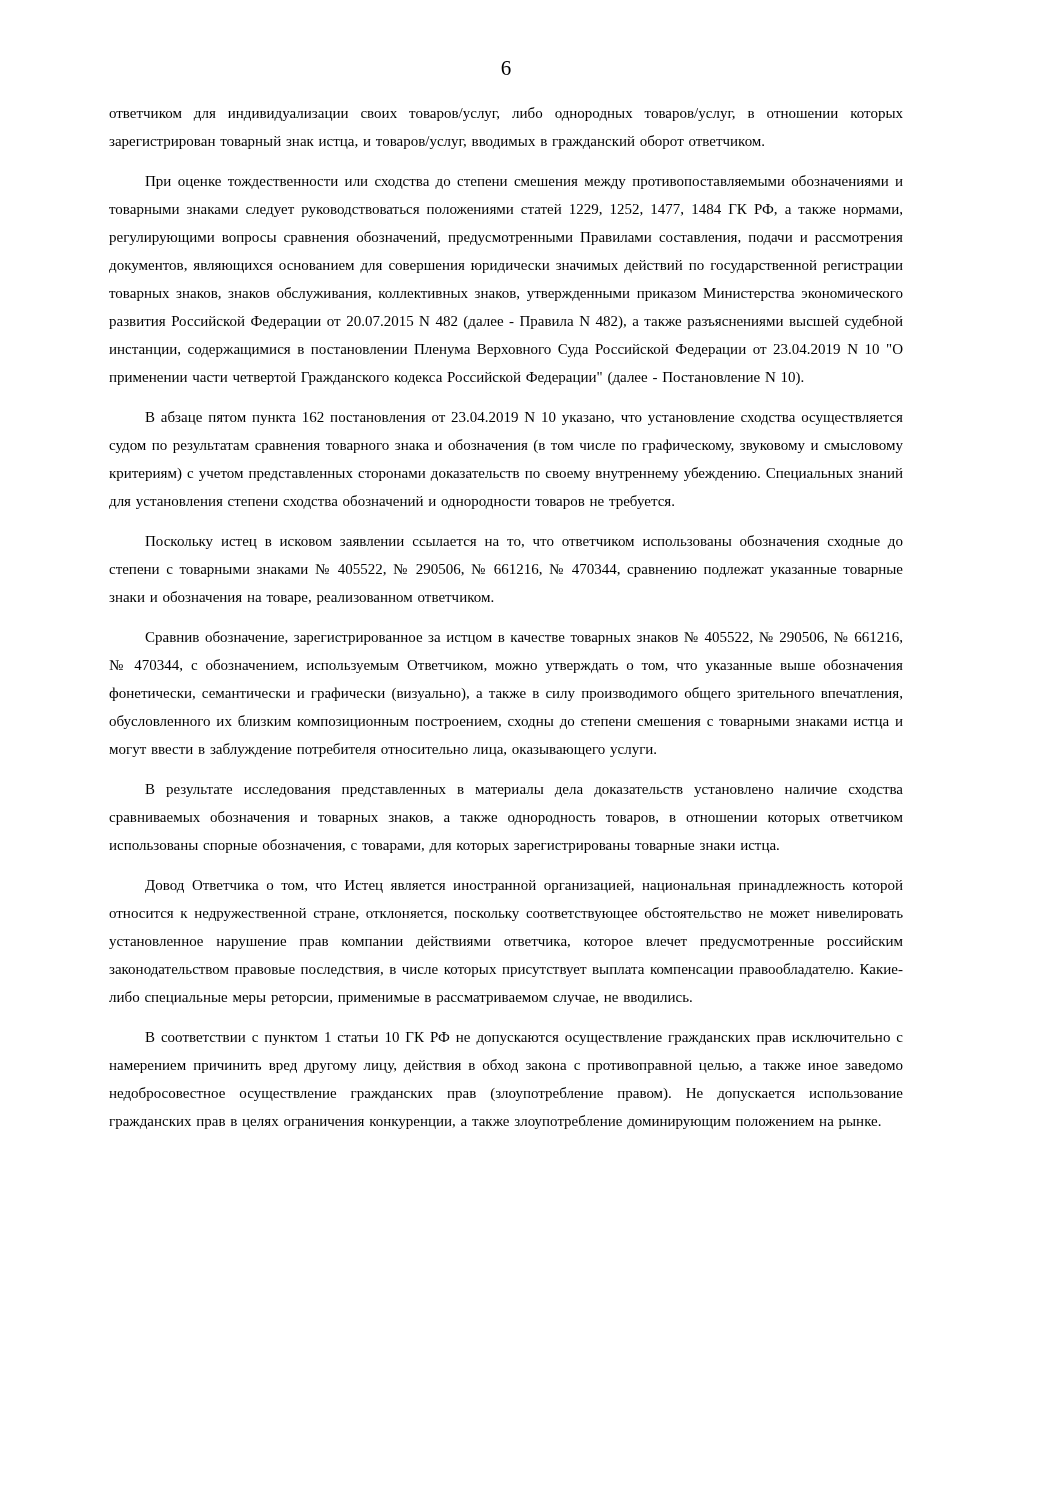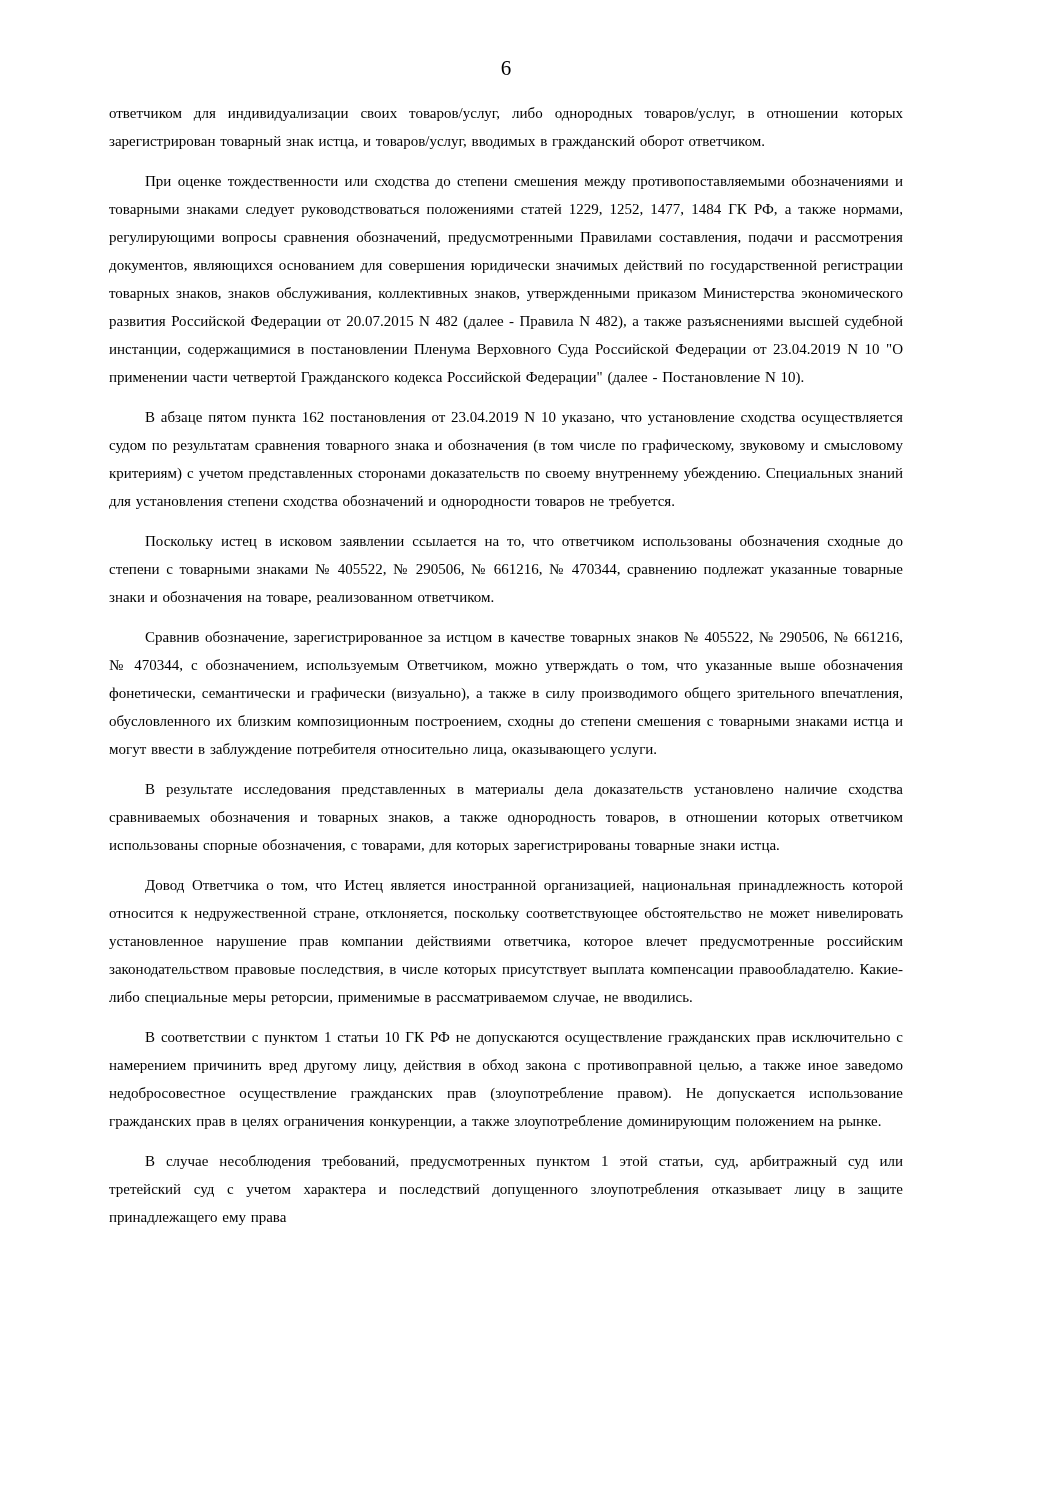--- a/index.html
+++ b/index.html
@@ -46,15 +46,14 @@
 
   <div class="body-text">
     <p class="continuation">ответчиком для индивидуализации своих товаров/услуг, либо однородных товаров/услуг, в отношении которых зарегистрирован товарный знак истца, и товаров/услуг, вводимых в гражданский оборот ответчиком.</p>
     <p>При оценке тождественности или сходства до степени смешения между противопоставляемыми обозначениями и товарными знаками следует руководствоваться положениями статей 1229, 1252, 1477, 1484 ГК РФ, а также нормами, регулирующими вопросы сравнения обозначений, предусмотренными Правилами составления, подачи и рассмотрения документов, являющихся основанием для совершения юридически значимых действий по государственной регистрации товарных знаков, знаков обслуживания, коллективных знаков, утвержденными приказом Министерства экономического развития Российской Федерации от 20.07.2015 N 482 (далее - Правила N 482), а также разъяснениями высшей судебной инстанции, содержащимися в постановлении Пленума Верховного Суда Российской Федерации от 23.04.2019 N 10 "О применении части четвертой Гражданского кодекса Российской Федерации" (далее - Постановление N 10).</p>
     <p>В абзаце пятом пункта 162 постановления от 23.04.2019 N 10 указано, что установление сходства осуществляется судом по результатам сравнения товарного знака и обозначения (в том числе по графическому, звуковому и смысловому критериям) с учетом представленных сторонами доказательств по своему внутреннему убеждению. Специальных знаний для установления степени сходства обозначений и однородности товаров не требуется.</p>
     <p>Поскольку истец в исковом заявлении ссылается на то, что ответчиком использованы обозначения сходные до степени с товарными знаками № 405522, № 290506, № 661216, № 470344, сравнению подлежат указанные товарные знаки и обозначения на товаре, реализованном ответчиком.</p>
     <p>Сравнив обозначение, зарегистрированное за истцом в качестве товарных знаков № 405522, № 290506, № 661216, № 470344, с обозначением, используемым Ответчиком, можно утверждать о том, что указанные выше обозначения фонетически, семантически и графически (визуально), а также в силу производимого общего зрительного впечатления, обусловленного их близким композиционным построением, сходны до степени смешения с товарными знаками истца и могут ввести в заблуждение потребителя относительно лица, оказывающего услуги.</p>
     <p>В результате исследования представленных в материалы дела доказательств установлено наличие сходства сравниваемых обозначения и товарных знаков, а также однородность товаров, в отношении которых ответчиком использованы спорные обозначения, с товарами, для которых зарегистрированы товарные знаки истца.</p>
     <p>Довод Ответчика о том, что Истец является иностранной организацией, национальная принадлежность которой относится к недружественной стране, отклоняется, поскольку соответствующее обстоятельство не может нивелировать установленное нарушение прав компании действиями ответчика, которое влечет предусмотренные российским законодательством правовые последствия, в числе которых присутствует выплата компенсации правообладателю. Какие-либо специальные меры реторсии, применимые в рассматриваемом случае, не вводились.</p>
     <p>В соответствии с пунктом 1 статьи 10 ГК РФ не допускаются осуществление гражданских прав исключительно с намерением причинить вред другому лицу, действия в обход закона с противоправной целью, а также иное заведомо недобросовестное осуществление гражданских прав (злоупотребление правом). Не допускается использование гражданских прав в целях ограничения конкуренции, а также злоупотребление доминирующим положением на рынке.</p>
-    <p>В случае несоблюдения требований, предусмотренных пунктом 1 этой статьи, суд, арбитражный суд или третейский суд с учетом характера и последствий допущенного злоупотребления отказывает лицу в защите принадлежащего ему права</p>
   </div>
 </div>
 
 </body></html>

